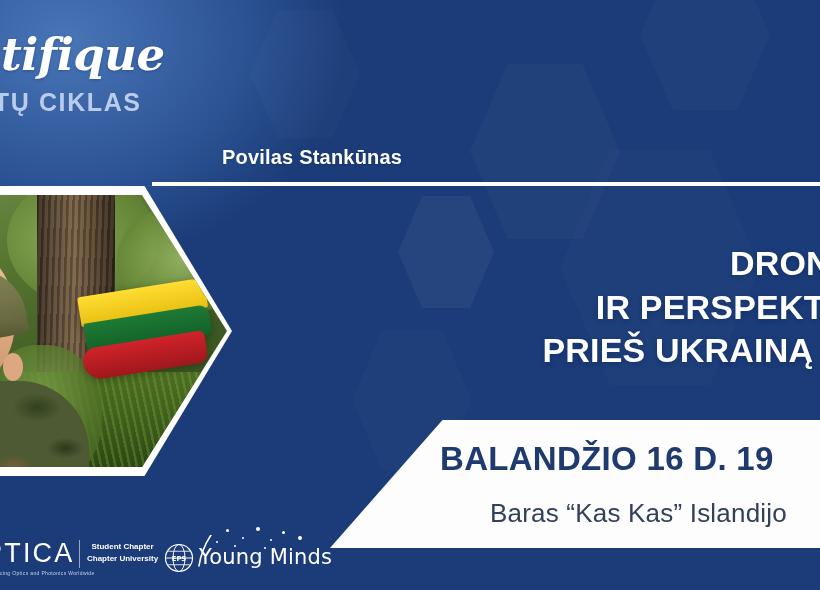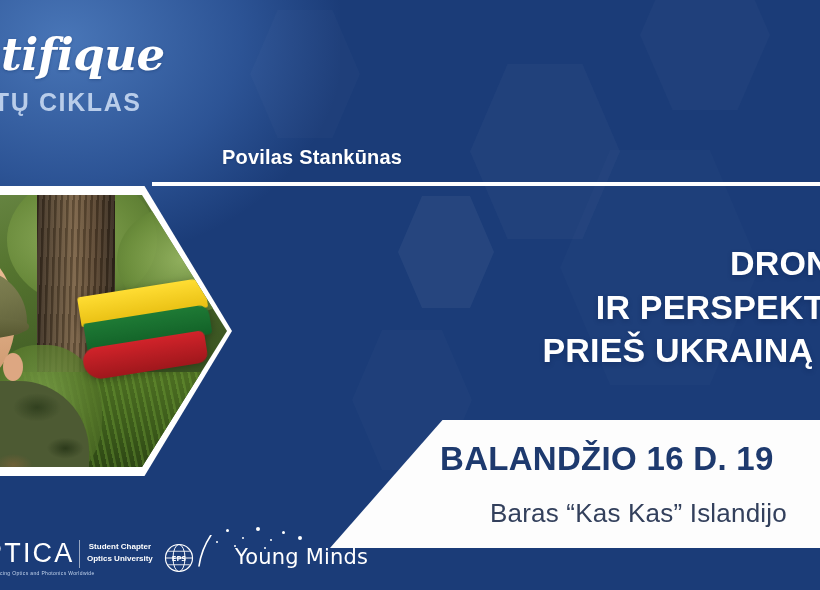--- a/index.html
+++ b/index.html
@@ -232,21 +232,21 @@
     position:absolute; left:87px; top:13px;
     font-size:8px; font-weight:700; line-height:1.45;
     color:#ffffff; white-space:nowrap;text-align:center;
   }
   .ym { position:absolute; left:164px; top:5px; width:150px; height:48px; }
   .ym-globe { position:absolute; left:0; top:10px; width:30px; height:30px; }
   .ym-text {
     position:absolute; left:35px; top:12px;
     font-size:21px; font-weight:400; color:#ffffff;
     font-family:"DejaVu Sans", sans-serif;
-    letter-spacing:0.2px; white-space:nowrap;margin-left:36px;
+    letter-spacing:0.2px; white-space:nowrap;
   }
   .star { position:absolute; background:#ffffff; border-radius:50%; }
 </style>
 </head>
 <body>
 
 <div id="poster">
 
   <div class="topglow"></div>
 
@@ -302,21 +302,21 @@
 
     <div class="logo-optica">
       <div class="om">PTICA</div>
       <div class="os">Advancing Optics and Photonics Worldwide</div>
     </div>
 
     <div class="divider"></div>
 
     <div class="chapter">
       <div>Student Chapter</div>
-      <div>Optics University</div>
+      <div>Chapter University</div>
     </div>
 
     <div class="ym">
       <span class="star" style="left:62px;top:-4px;width:3px;height:3px;"></span>
       <span class="star" style="left:78px;top:4px;width:2px;height:2px;"></span>
       <span class="star" style="left:92px;top:-6px;width:4px;height:4px;"></span>
       <span class="star" style="left:106px;top:6px;width:2px;height:2px;"></span>
       <span class="star" style="left:118px;top:-2px;width:3px;height:3px;"></span>
       <span class="star" style="left:134px;top:3px;width:4px;height:4px;"></span>
       <span class="star" style="left:52px;top:8px;width:2px;height:2px;"></span>

